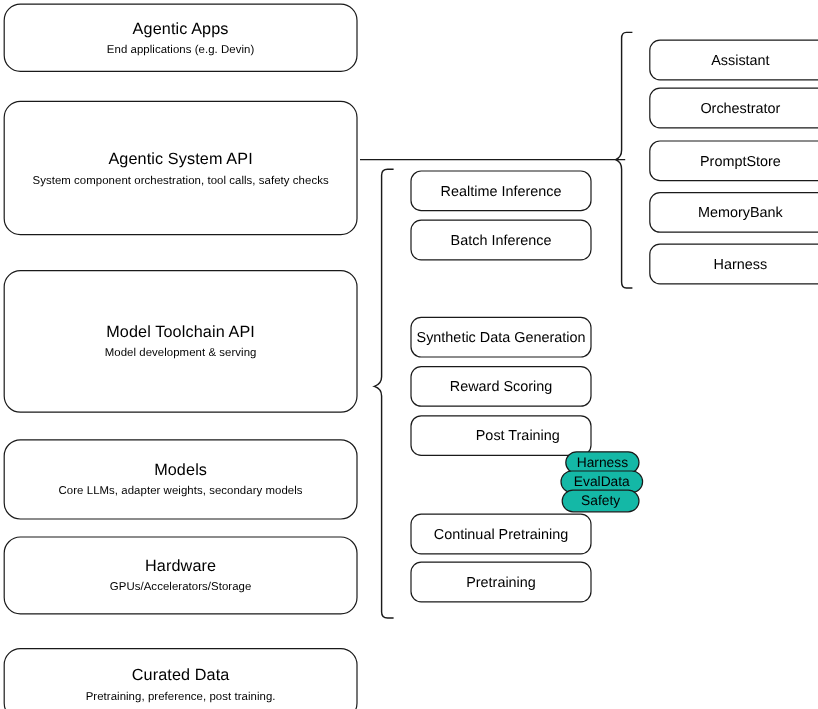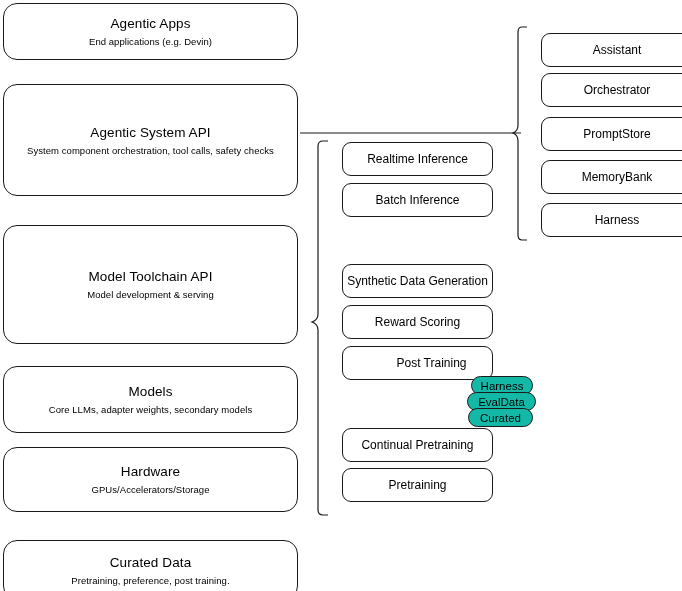--- a/index.html
+++ b/index.html
@@ -157,21 +157,21 @@
     <div>Pretraining</div>
   </div>
 
   <div class="pill" style="left:471px; top:376px; width:62px;">
     <span>Harness</span>
   </div>
   <div class="pill" style="left:467px; top:392px; width:69px;">
     <span>EvalData</span>
   </div>
   <div class="pill" style="left:468px; top:408px; width:65px;">
-    <span>Curated</span>
+    <span>Safety</span>
   </div>
 
   <div class="node chip right" style="top:33px;">
     <div>Assistant</div>
   </div>
   <div class="node chip right" style="top:73px;">
     <div>Orchestrator</div>
   </div>
   <div class="node chip right" style="top:117px;">
     <div>PromptStore</div>

